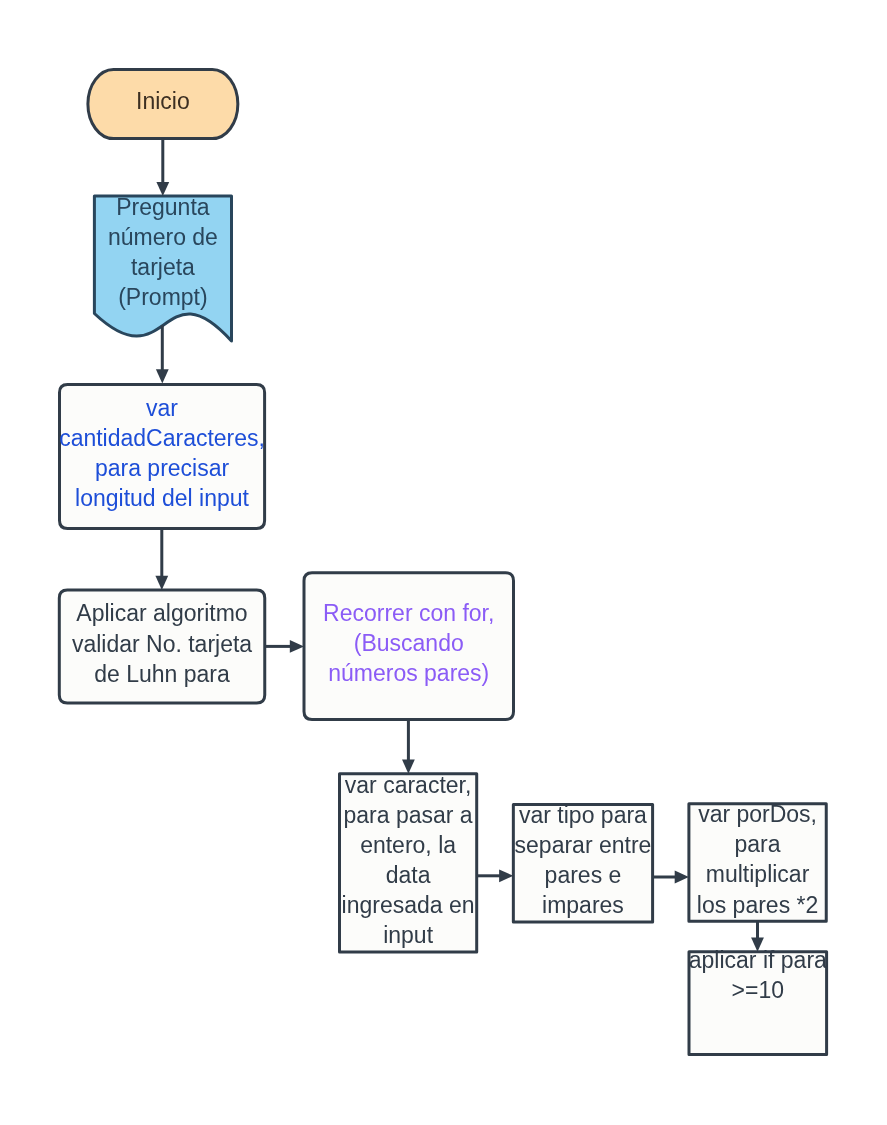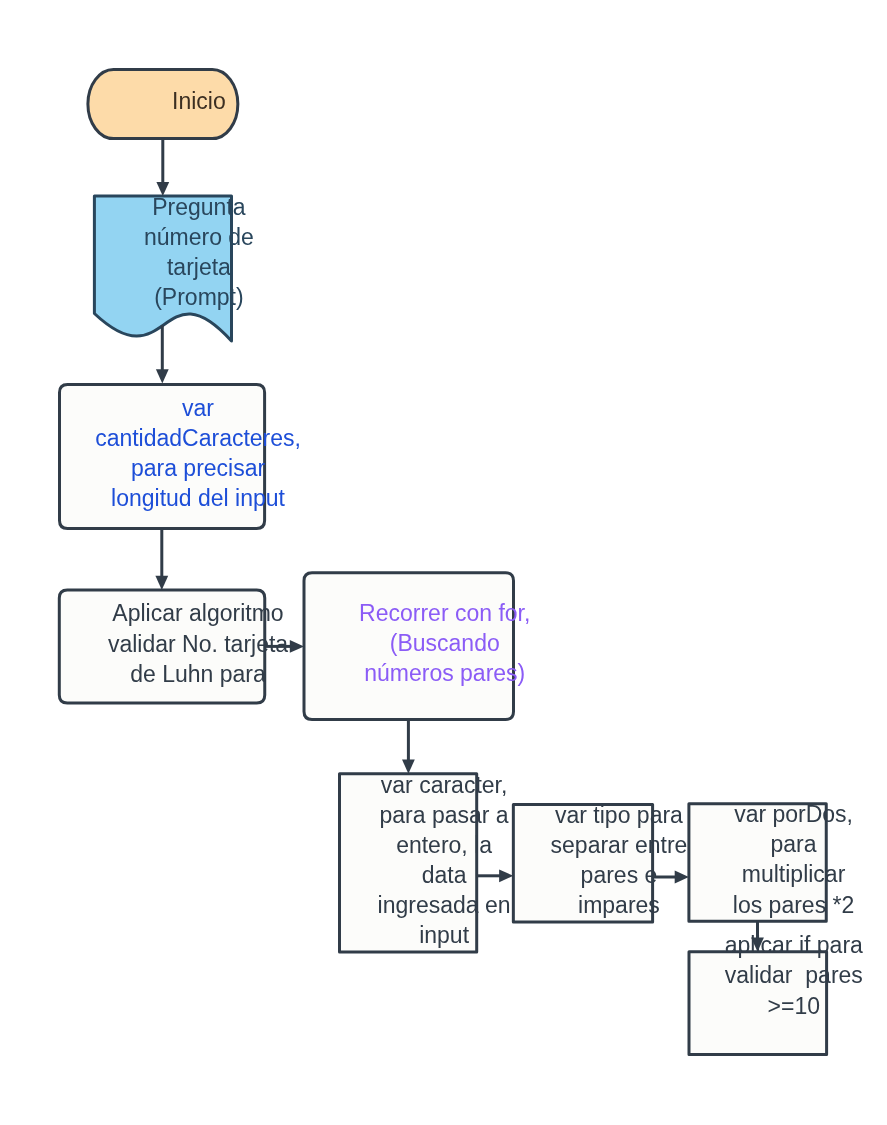--- a/index.html
+++ b/index.html
@@ -2,21 +2,21 @@
 <html><head>
 <meta charset="utf-8">
 <style>
   html,body{margin:0;padding:0;}
   body{width:887px;height:1125px;background:#ffffff;overflow:hidden;
        font-family:"Liberation Sans",sans-serif;}
   #canvas{position:relative;width:887px;height:1125px;background:#ffffff;}
   #shapes{position:absolute;left:0;top:0;width:887px;height:1125px;}
   .node-text{position:absolute;display:flex;flex-direction:column;align-items:center;
              justify-content:center;text-align:center;font-size:23px;line-height:30.1px;
-             letter-spacing:0; transform:translate3d(0,-2.75px,0);margin-left:36px;
+             letter-spacing:0; transform:translate3d(0,-2.75px,0);
              -webkit-font-smoothing:antialiased;}
   .node-text div{white-space:pre;}
 </style>
 </head>
 <body>
 
 <div id="canvas">
   <svg id="shapes" viewBox="0 0 887 1125">
       <g>
         <path d="M 113.5 69.6 L 212.25 69.6 A 25.6 34.5 0 0 1 237.85 104.1 L 237.85 104.1 A 25.6 34.5 0 0 1 212.25 138.6 L 113.5 138.6 A 25.6 34.5 0 0 1 87.9 104.1 L 87.9 104.1 A 25.6 34.5 0 0 1 113.5 69.6 Z" fill="#fddba9" stroke="#313c48" stroke-width="3" stroke-linejoin="round"></path>
@@ -118,16 +118,15 @@
       <div>impares</div>
     </div>
     <div class="node-text" style="left: 688.9px; top: 803.75px; width: 137.35px; height: 117.4px; color: rgb(49, 60, 72); font-size: 23px; line-height: 30.1px; text-align: center;">
       <div>var porDos,</div>
       <div>para</div>
       <div>multiplicar</div>
       <div>los pares *2</div>
     </div>
     <div class="node-text" style="left: 689px; top: 927px; width: 137.6px; height: 102.95px; color: rgb(49, 60, 72); font-size: 23px; line-height: 30.1px; text-align: center;">
       <div>aplicar if para</div>
-      <div>validar  pares</div>
       <div>&gt;=10</div>
     </div>
   </div>
 
 </body></html>

